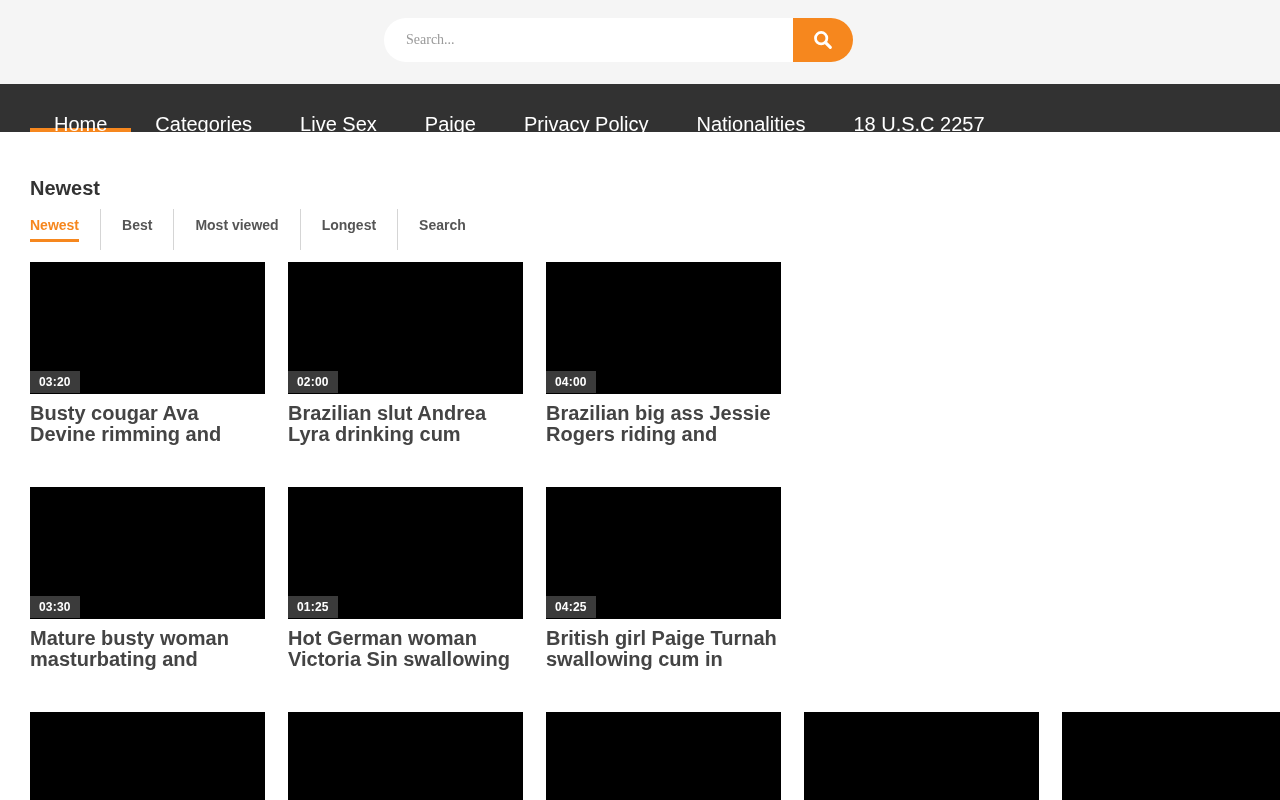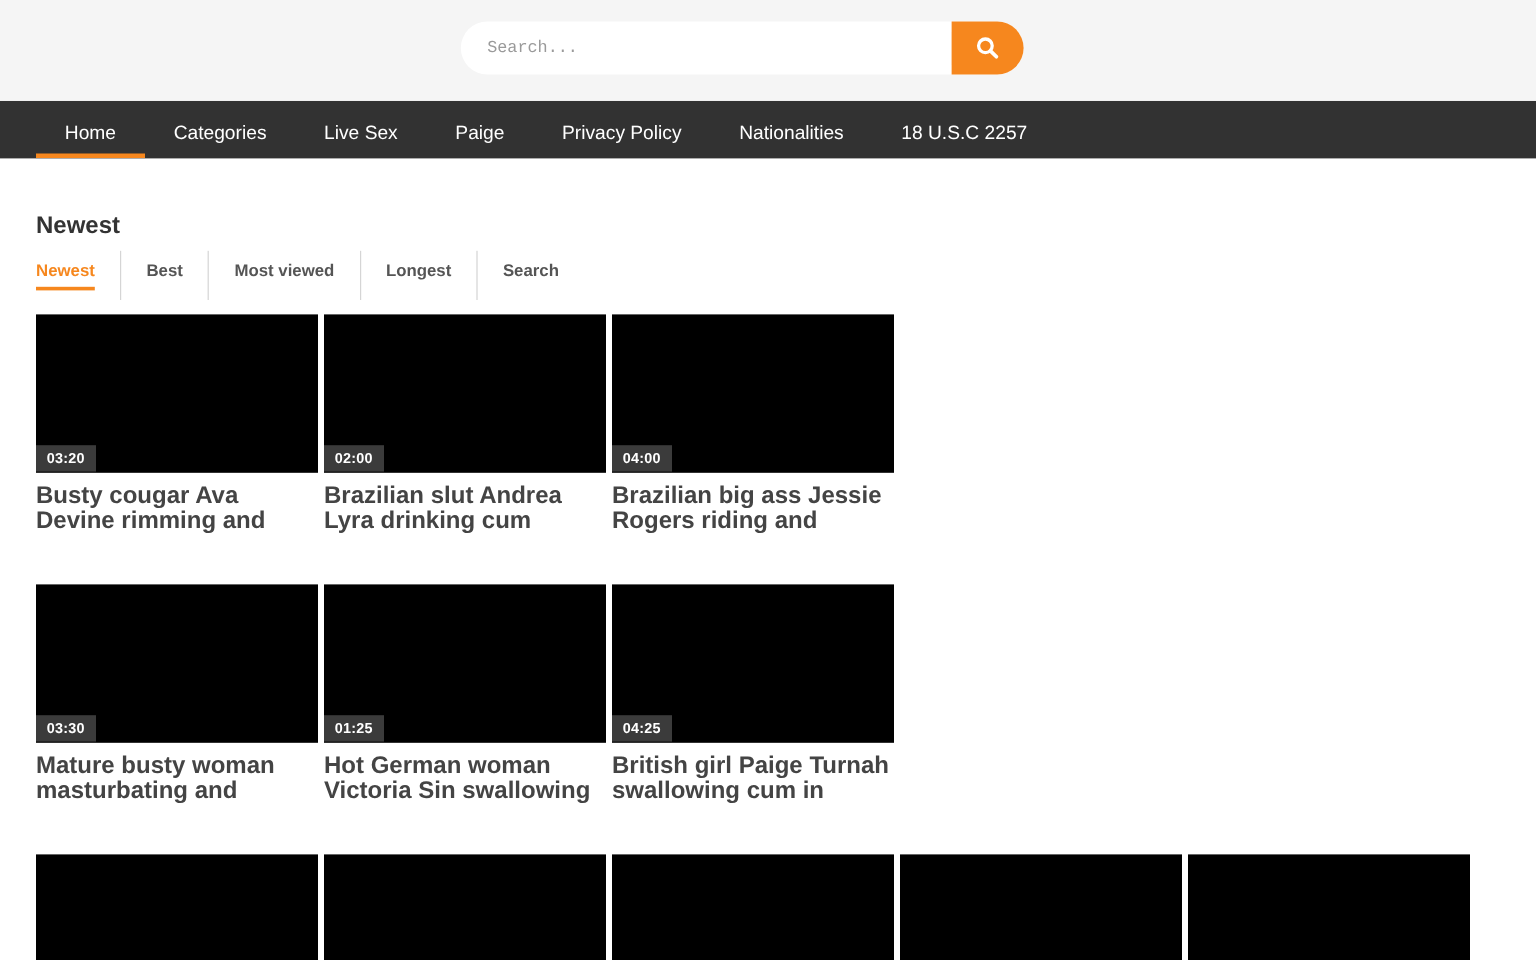--- a/index.html
+++ b/index.html
@@ -20,21 +20,21 @@
     position: absolute;
     left: 384px; top: 18px;
     width: 469px; height: 44px;
   }
   .search-input {
     width: 100%; height: 44px;
     border: none;
     border-radius: 22px;
     padding: 0 70px 0 22px;
     font-size: 14px;
-    font-family: Liberation Mono, monospace;
+    font-family: Liberation Serif, serif;
     color: #444;
     background: #ffffff;
     outline: none;
   }
   .search-input::placeholder { color: #9a9a9a; }
   .search-btn {
     position: absolute;
     right: 0; top: 0;
     width: 60px; height: 44px;
     border: none;
@@ -47,23 +47,23 @@
   
   .nav {
     height: 48px;
     background: #323232;
     padding-left: 30px;
     display: flex;
     align-items: stretch;
   }
   .nav-item {
     color: #fff;
-    font-size: 16px;
+    font-size: 20px;
     line-height: 48px;
-    padding: 4px 24px;
+    padding: 16px 24px;
     cursor: pointer;
     white-space: nowrap;
   }
   .nav-item.active {
     box-shadow: inset 0 -4px 0 #f6871e;
   }
   
   .main { padding: 0 30px; }
   .section-title {
     margin: 45px 0 0 0;
@@ -86,21 +86,21 @@
     white-space: nowrap;
   }
   .tab:first-child { padding-left: 0; }
   .tab:last-child { border-right: none; }
   .tab .tab-label { display: inline-block; padding-bottom: 6px; border-bottom: 3px solid transparent; }
   .tab.active { color: #f6871e; }
   .tab.active .tab-label { border-bottom-color: #f6871e; }
   
   .video-row {
     display: flex;
-    gap: 5px;
+    gap: 23px;
     margin-top: 12px;
   }
   .video-row + .video-row { margin-top: 0; }
   .video-card { width: 235px; }
   .row-1, .row-2 { height: 225px; }
   .thumb {
     width: 235px; height: 132px;
     background: #000;
     position: relative;
     cursor: pointer;

